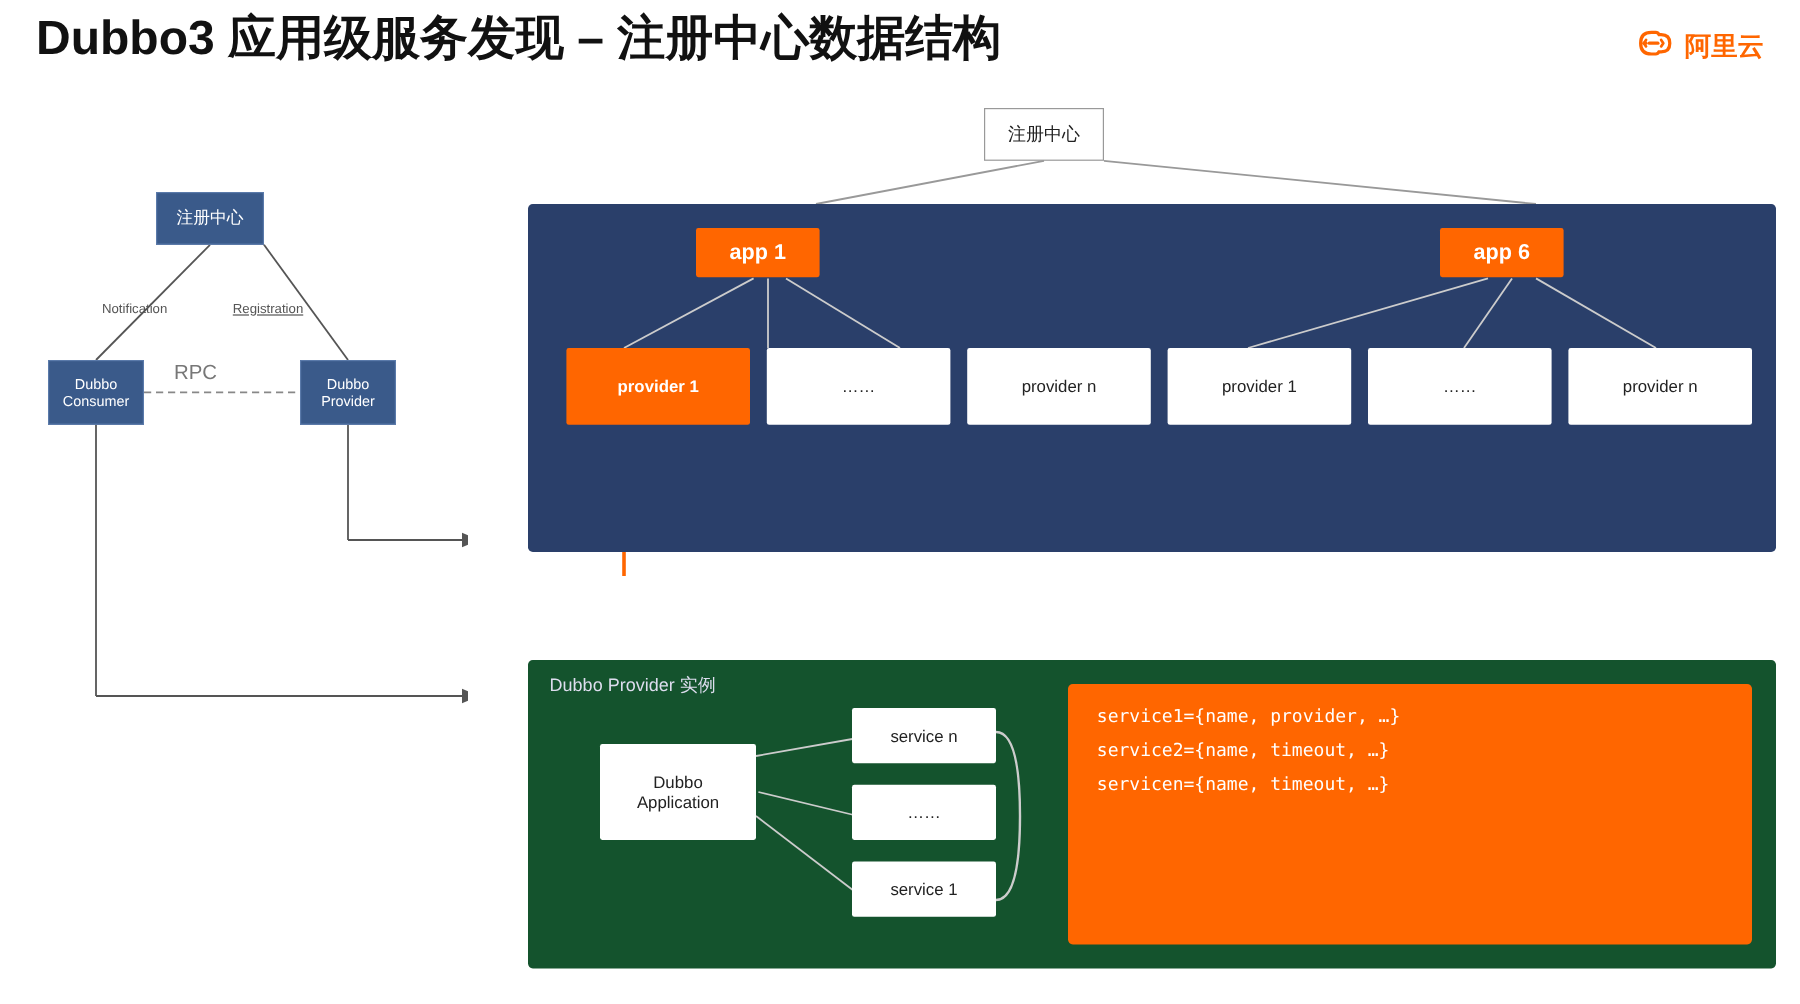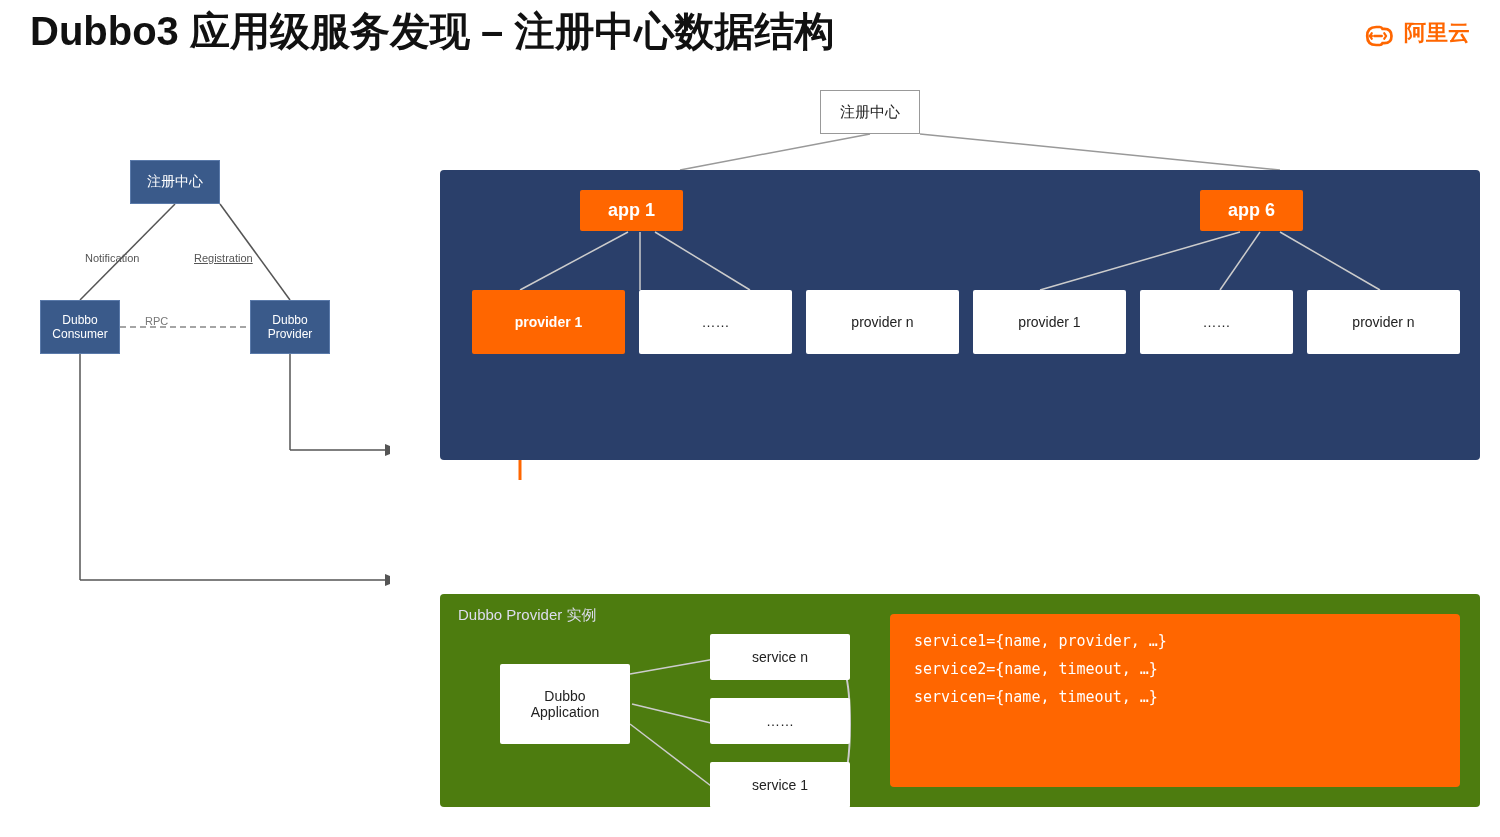--- a/index.html
+++ b/index.html
@@ -21,21 +21,21 @@
       font-weight: bold;
       color: #111;
     }
 
     
     .logo-area {
       position: absolute;
       top: 18px;
       right: 30px;
       display: flex;
-      align-items: flex-start;
+      align-items: flex-end;
       gap: 8px;
     }
     .logo-icon {
       width: 36px;
       height: 36px;
     }
     .logo-text {
       font-size: 22px;
       color: #FF6600;
       font-weight: bold;
@@ -203,23 +203,22 @@
       white-space: nowrap;
     }
 
     
     .panel-bottom {
       position: absolute;
       left: 0;
       top: 460px;
       right: 0;
       bottom: 0;
-      background: #4d7c0f;
+      background: #14532d;
       border-radius: 4px;
-      margin-top: 44px;
     }
     .panel-bottom-label {
       position: absolute;
       top: 12px;
       left: 18px;
       color: #dde;
       font-size: 15px;
     }
 
     
@@ -242,21 +241,21 @@
     
     .service-boxes {
       position: absolute;
       left: 270px;
       top: 40px;
       display: flex;
       flex-direction: column;
       gap: 18px;
     }
     .svc-box {
-      width: 140px;
+      width: 120px;
       height: 46px;
       background: #fff;
       display: flex;
       align-items: center;
       justify-content: center;
       font-size: 14px;
       color: #222;
       border-radius: 2px;
     }
 
@@ -327,21 +326,21 @@
     <line x1="50" y1="480" x2="360" y2="480" stroke="#555" stroke-width="1.5"></line>
     <polygon points="355,474 370,480 355,486" fill="#555"></polygon>
   </svg>
 
   <div class="box-zhuce">
     <span>注册中心</span>
   </div>
 
   <div style="position:absolute;left:55px;top:152px;font-size:11px;color:#555;text-align:center;">Notification</div>
   <div style="position:absolute;left:164px;top:152px;font-size:11px;color:#555;text-decoration:underline;">Registration</div>
-  <div style="position:absolute;left:105px;top:215px;font-size:11px;color:#777;padding-left:10px;">RPC</div>
+  <div style="position:absolute;left:105px;top:201px;font-size:17px;color:#777;padding-left:10px;">RPC</div>
 
   <div class="box-consumer">
     <span>Dubbo<br>Consumer</span>
   </div>
 
   <div class="box-provider">
     <span>Dubbo<br>Provider</span>
   </div>
 </div>
 

